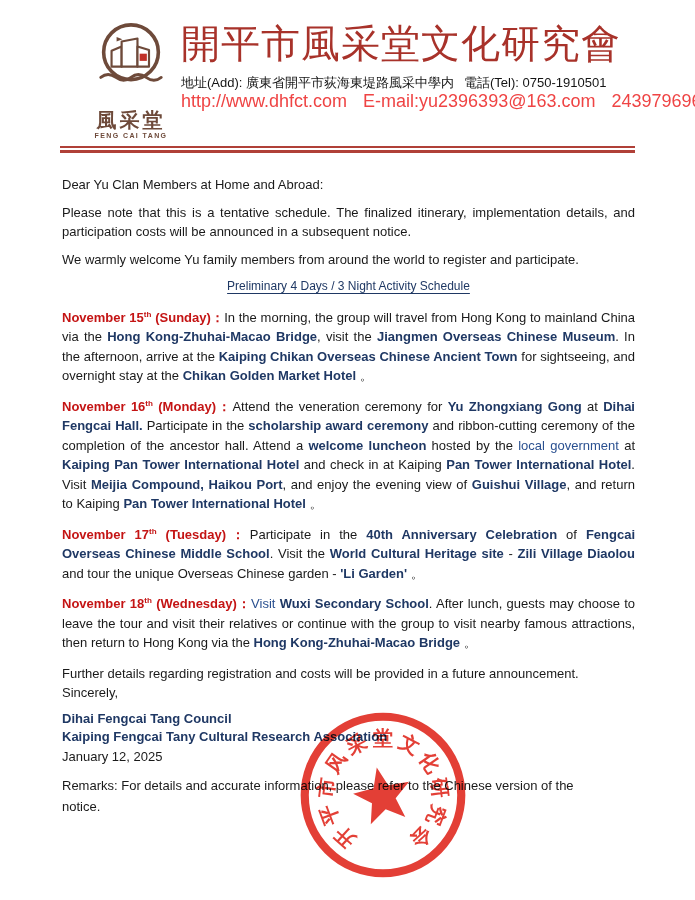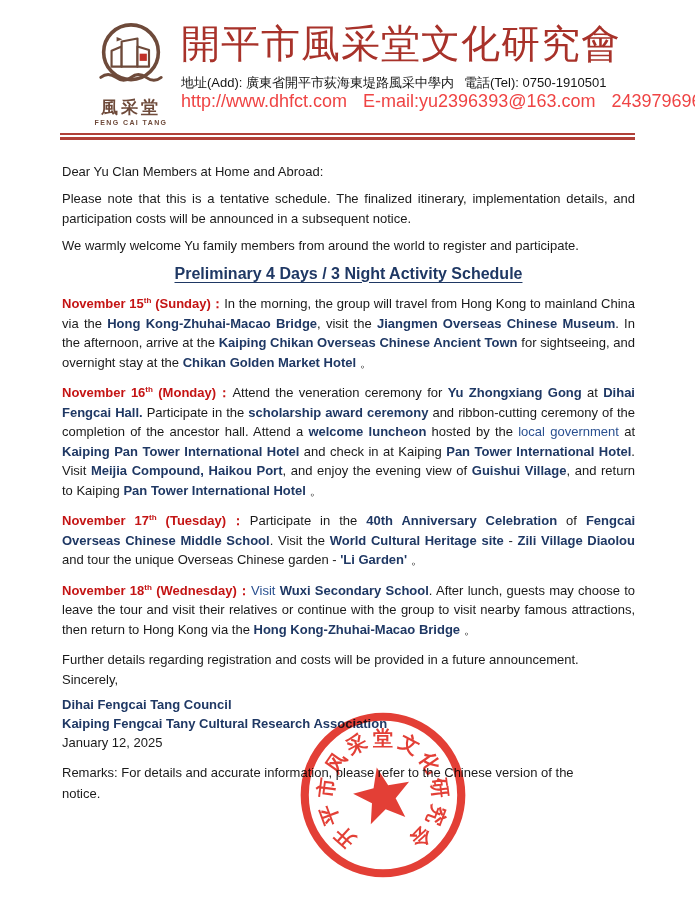--- a/index.html
+++ b/index.html
@@ -6,34 +6,34 @@
     --title-red:#a8322a; --date-red:#c41414; --navy:#1f3864; --link-blue:#2a5090;
     --stamp-red:#e02a20; --logo-brown:#6e4a3a; --rule-red:#b04038; --ink:#1a1a1a;
   }
   *{box-sizing:border-box;}
   body{margin:0;background:#fff;}
   .page{position:relative;width:695px;height:900px;margin:0 auto;background:#fff;
         font-family:"Liberation Sans","DejaVu Sans",sans-serif;color:var(--ink);overflow:hidden;}
   .letterhead{display:flex;align-items:flex-start;padding:20px 54px 0 84px;}
   .logo{width:94px;flex:0 0 auto;text-align:center;color:var(--logo-brown);margin-top:2px;}
   .logo svg{display:block;margin:0 auto;}
-  .logo-zh{font-family:Liberation Mono, monospace;font-weight:700;font-size:17px;letter-spacing:3px;line-height:1.05;margin-top:6px;}
+  .logo-zh{font-family:Liberation Serif, serif;font-weight:700;font-size:20px;letter-spacing:3px;line-height:1.05;margin-top:16px;}
   .logo-en{font-size:7px;letter-spacing:1.4px;font-weight:700;margin-top:1px;}
   .head-text{flex:1;padding-left:3px;min-width:0;}
   .title-zh{font-family:"DejaVu Serif","Liberation Serif",serif;font-weight:400;font-size:39px;line-height:1.25;color:var(--title-red);letter-spacing:1px;white-space:nowrap;}
   .addr-line{font-size:13px;font-weight:500;line-height:19px;margin-top:4px;color:#141414;white-space:nowrap;}
   .addr-line span{margin-right:10px;}
   .contact-line{font-size:18px;font-weight:500;line-height:19px;color:#ef4444;white-space:nowrap;}
   .contact-line span{margin-right:16px;}
   .rule{margin:7px 60px 0 60px;border-top:2px solid var(--rule-red);border-bottom:3px solid var(--rule-red);height:7px;}
   .body{padding:13px 60px 0 62px;font-size:13px;line-height:19.5px;}
   .salutation{margin:9px 0 8px;}
   p.para{margin:0 0 8px;text-align:justify;}
   p.day{margin:0 0 11px;text-align:justify;}
-  .schedule-title{margin:3px 0 11px;text-align:center;font-weight:700;font-size:16px;color:var(--navy);text-decoration:underline;text-underline-offset:3px;}
+  .schedule-title{margin:3px 0 11px;text-align:center;font-weight:400;font-size:12px;color:var(--navy);text-decoration:underline;text-underline-offset:3px;}
   .run-n{}
   .run-bb{color:var(--navy);font-weight:700;}
   .run-bl{color:var(--link-blue);}
   .run-rb{color:var(--date-red);font-weight:700;}
   sup.run-sup,sup.run-rbsup{font-size:0.62em;line-height:0;}
   sup.run-rbsup{color:var(--date-red);font-weight:700;}
   .closing{margin:0;line-height:19.5px;}
   .sincerely{margin:0 0 7px;line-height:19.5px;}
   .sig-line{margin:0;font-weight:700;color:var(--navy);line-height:18.5px;}
   .date-line{margin:0 0 9px;line-height:19.5px;}

